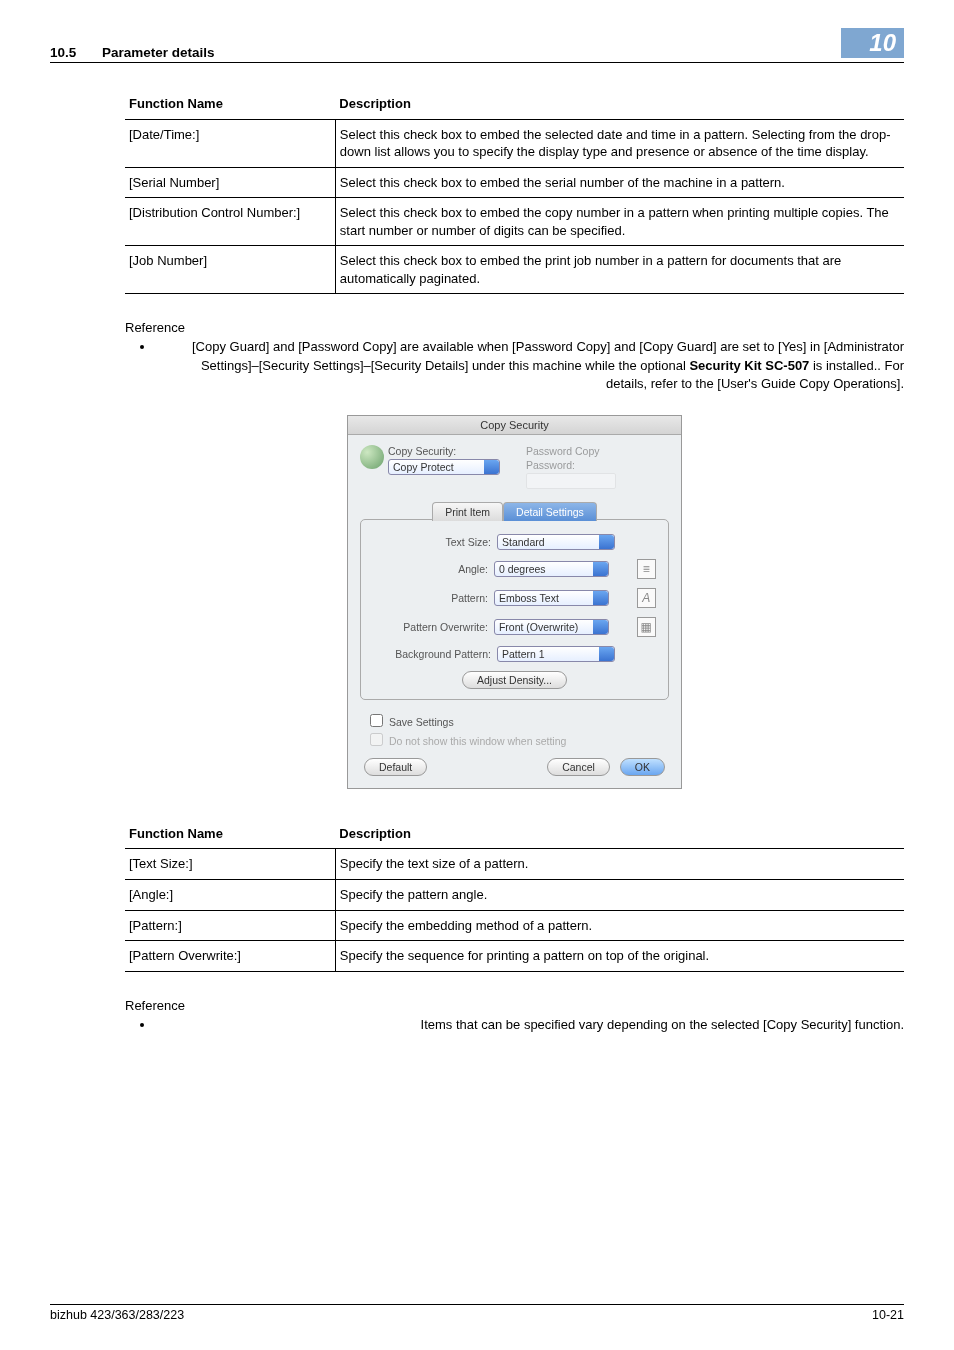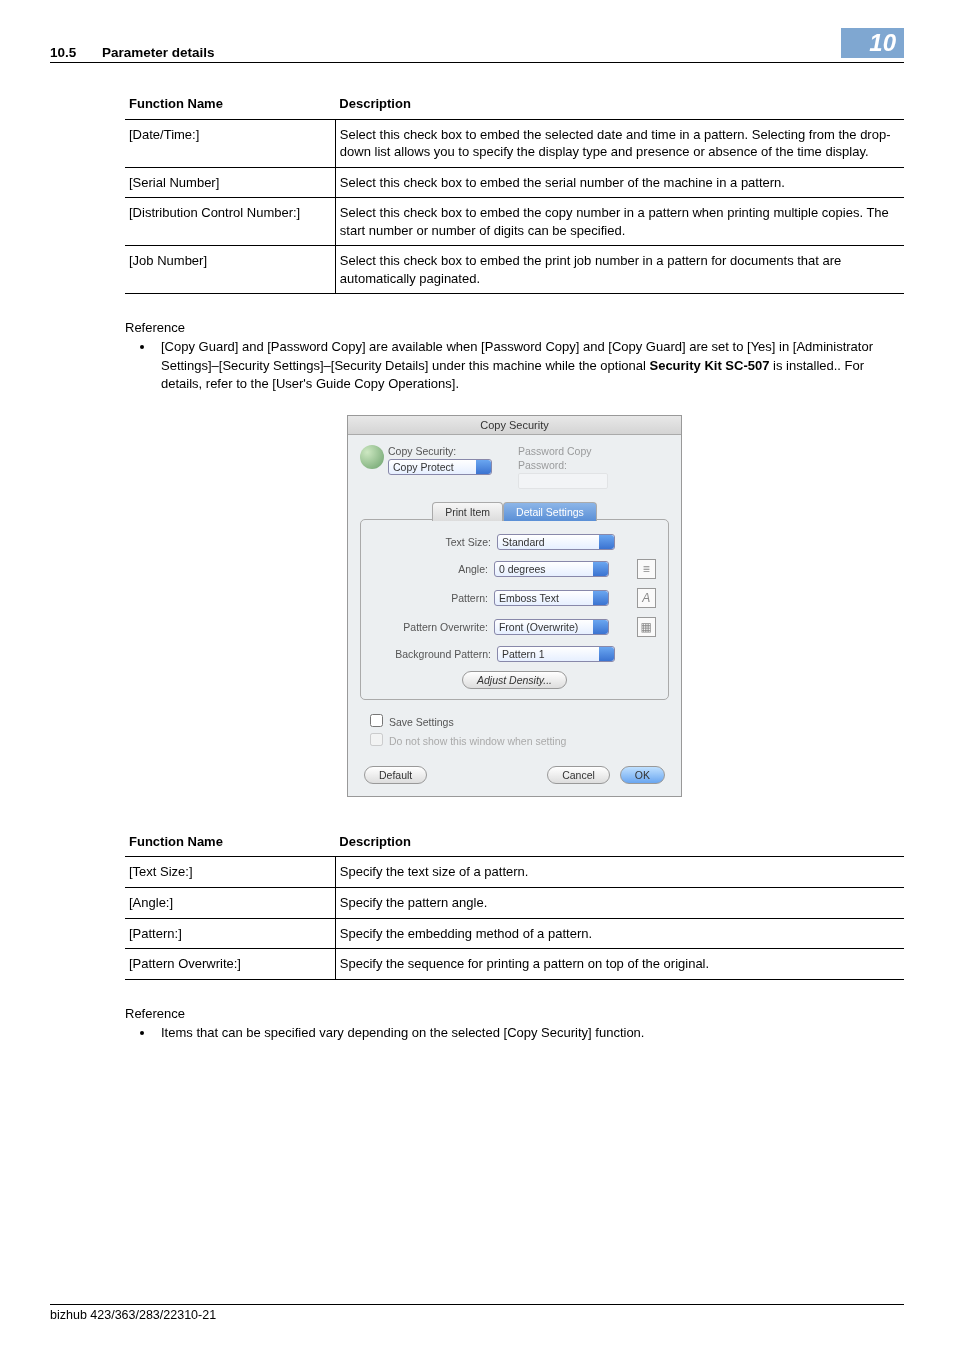--- a/index.html
+++ b/index.html
@@ -70,20 +70,21 @@
   td.col-desc { padding-left: 10px; }
   .ref-label {
     font-size: 13px;
     margin: 0 0 3px 0;
   }
   ul.ref {
     margin: 0 0 22px 0;
     padding-left: 30px;
     font-size: 13px;
     line-height: 1.4;
+    text-align: right;
   }
   ul.ref li { padding-left: 6px; }
 
   
   .dialog-wrap {
     width: 335px;
     margin: 0 auto 30px auto;
     background: #eceff1;
     border: 1px solid #999;
     font-family: "Lucida Grande", Arial, sans-serif;
@@ -112,21 +113,21 @@
     flex-shrink: 0;
   }
   .dlg-col { display: flex; flex-direction: column; gap: 2px; }
   .dlg-label { color:#555; }
   .aqua-select {
     background: linear-gradient(#fff,#e6efff);
     border: 1px solid #88a;
     border-radius: 3px;
     padding: 1px 4px;
     font-size: 10.5px;
-    width: 104px;
+    width: 112px;
     position: relative;
     display: inline-block;
   }
   .aqua-select::after {
     content: "";
     position: absolute;
     right: 0; top: 0; bottom: 0;
     width: 15px;
     background: linear-gradient(#6aa6f0,#3b73d1);
     border-radius: 0 3px 3px 0;
@@ -195,41 +196,42 @@
     border: 1px solid #999;
     border-radius: 10px;
     padding: 2px 14px;
     background: linear-gradient(#fff,#ddd);
     font-size: 10.5px;
   }
   .pill-ok {
     background: linear-gradient(#bfe0ff,#6aa6f0);
   }
   .dlg-save {
-    margin: 10px 0 8px 6px;
+    margin: 10px 0 0 6px;
     font-size: 10.5px;
     color: #555;
   }
   .dlg-save .dim { color: #aaa; }
   .dlg-save input { position: relative; top: 1px; }
   .dlg-btns {
     display: flex;
     justify-content: space-between;
     padding: 10px 4px 4px 4px;
   }
   .dlg-btns .right { display: flex; gap: 10px; }
 
   .footer {
     position: absolute;
     left: 50px; right: 50px;
     bottom: 28px;
     border-top: 0.8px solid #000;
     padding-top: 3px;
     font-size: 12.5px;
     display: flex;
+    justify-content: space-between;
   }
 </style>
 </head>
 <body>
 
 <div class="page">
   <div class="header-row">
     <div class="header-left">
       <span class="sec-num">10.5</span>
       <span>Parameter details</span>
@@ -312,21 +314,21 @@
           </div>
           <div class="form-row">
             <span class="fl">Pattern Overwrite:</span>
             <span class="aqua-select">Front (Overwrite)</span>
             <span class="icon-btn">▦</span>
           </div>
           <div class="form-row">
             <span class="fl">Background Pattern:</span>
             <span class="aqua-select">Pattern 1</span>
           </div>
-          <div style="text-align:center;margin-top:4px;font-style:italic;">
+          <div style="text-align:center;margin-top:4px;">
             <span class="pill-btn">Adjust Density...</span>
           </div>
         </div>
 
         <div class="dlg-save">
           <div><input type="checkbox" style=""> <span>Save Settings</span></div>
           <div class="dim"><input type="checkbox" disabled="" style=""> <span>Do not show this window when setting</span></div>
         </div>
 
         <div class="dlg-btns">

